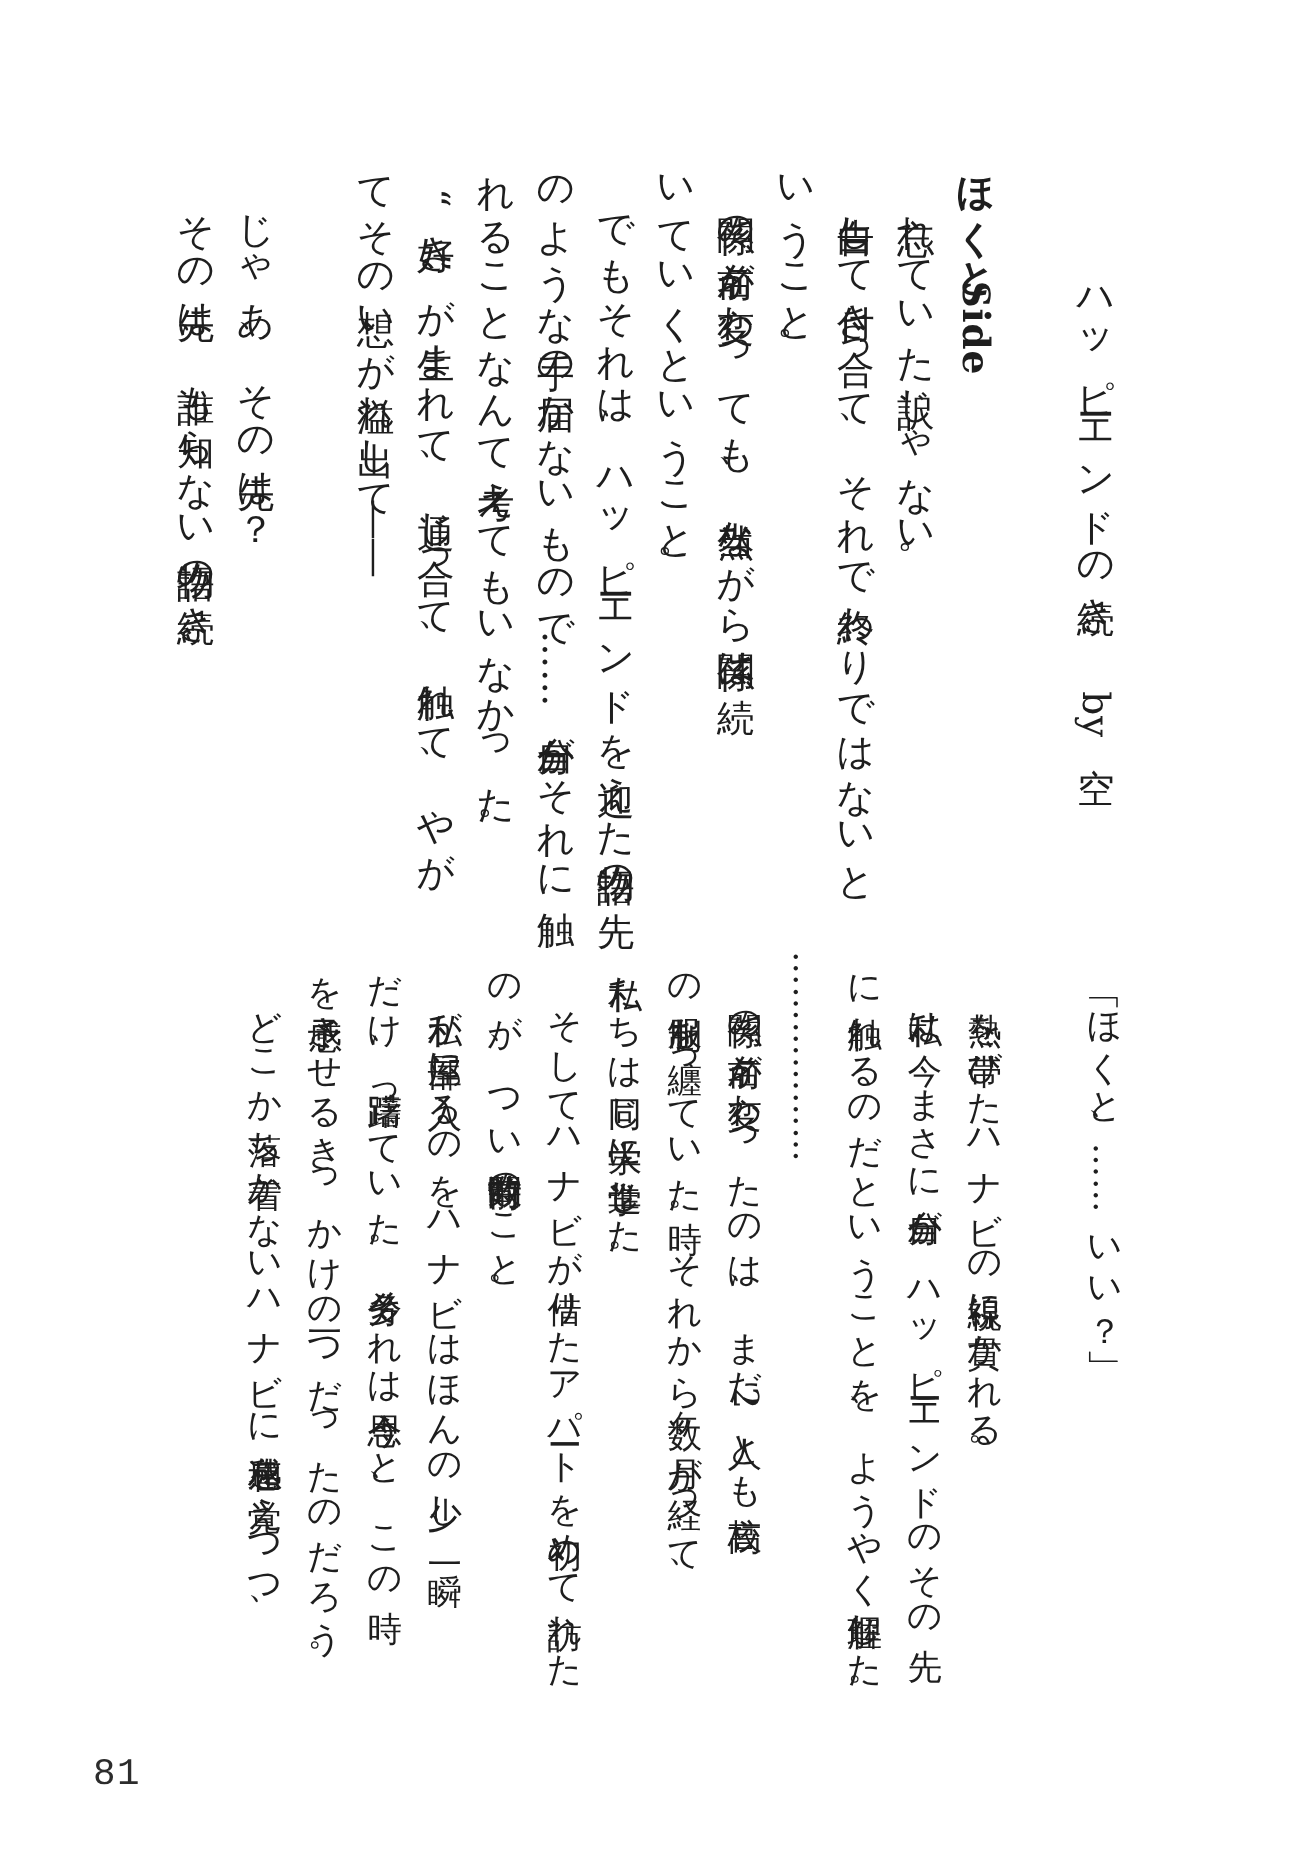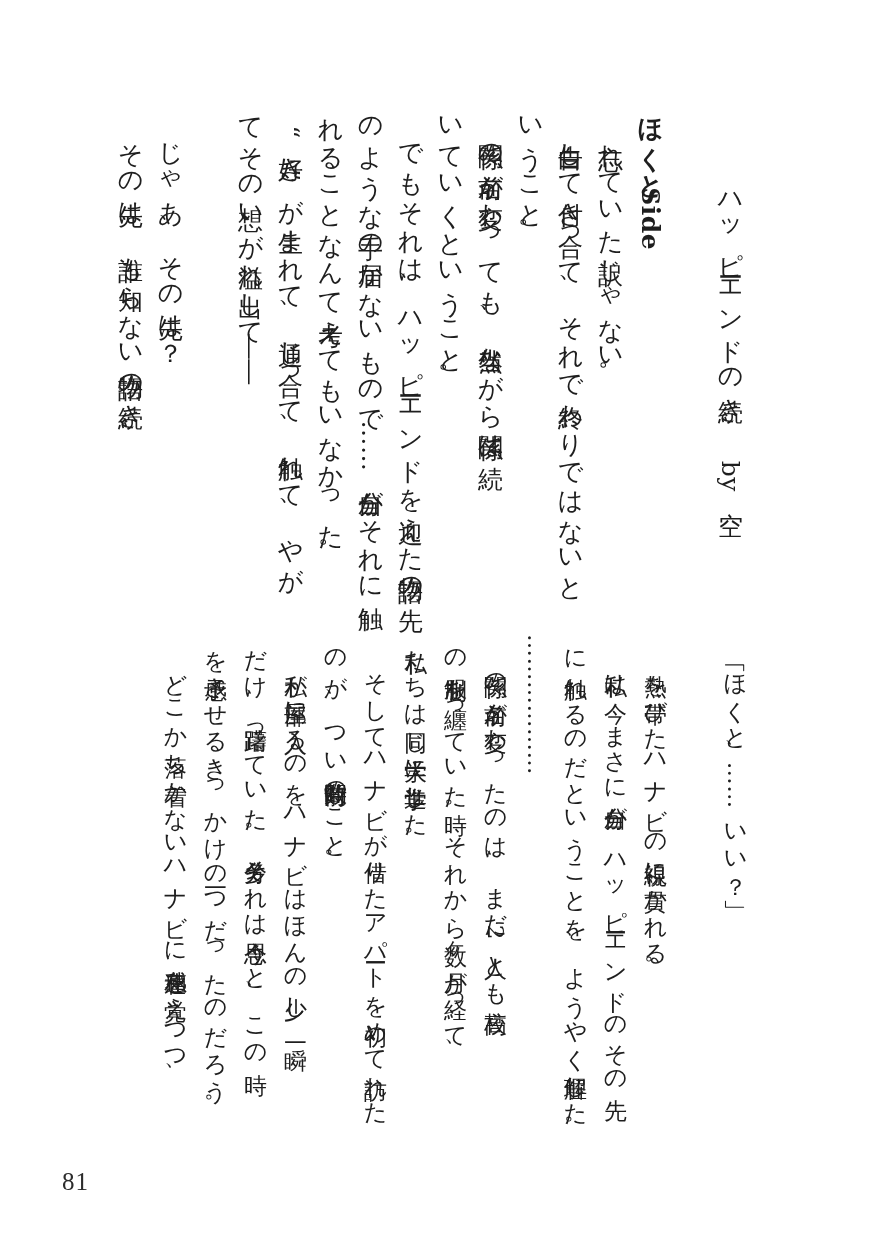--- a/index.html
+++ b/index.html
@@ -44,21 +44,21 @@
   .vline:empty::before {
     content: "\3000";
   }
   .heading {
     font-weight: bold;
   }
   .page-number {
     position: absolute;
     left: 62px;
     top: 1168px;
-    font-family: Liberation Serif, serif;
+    font-family: Liberation Mono, monospace;
     font-size: 25px;
     letter-spacing: 1px;
     color: #2c2c2c;
   }
 </style>
 </head>
 <body>
 
 <main class="page">
 

